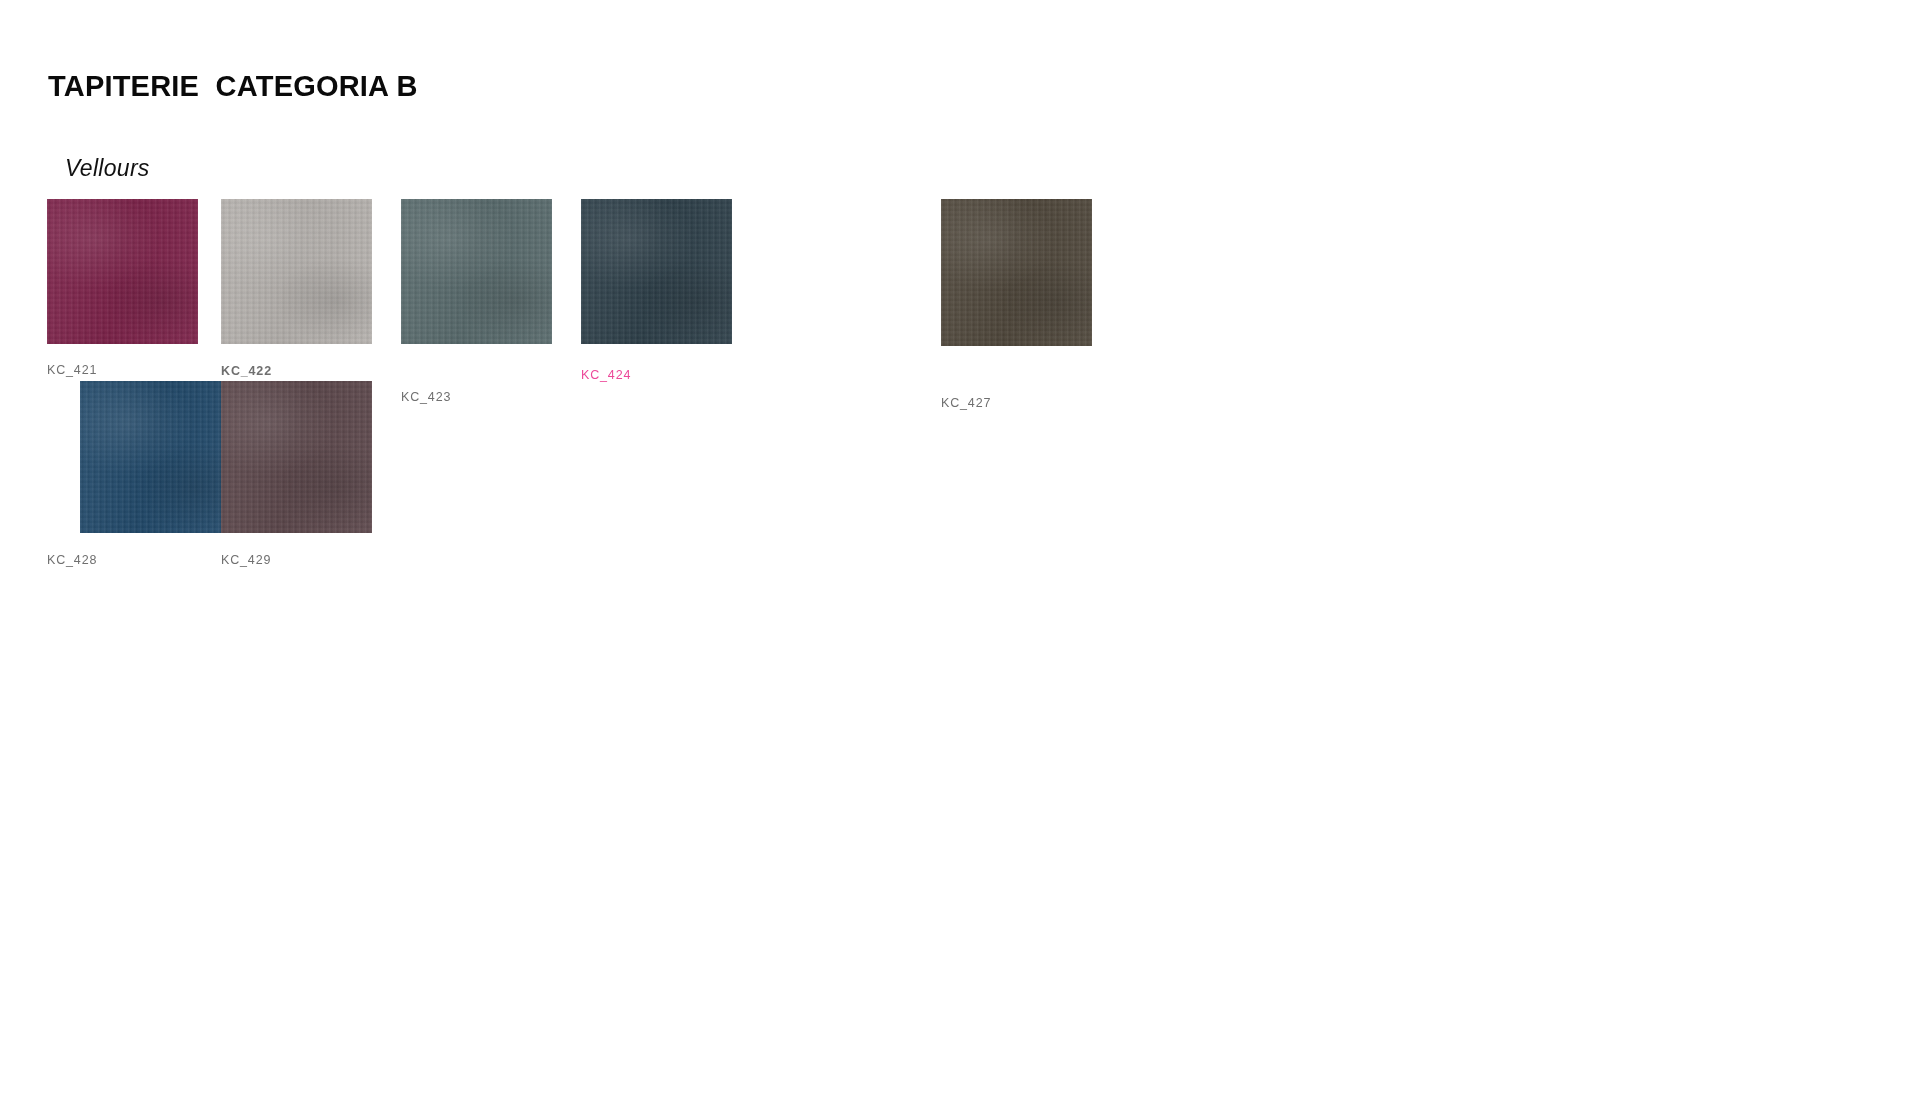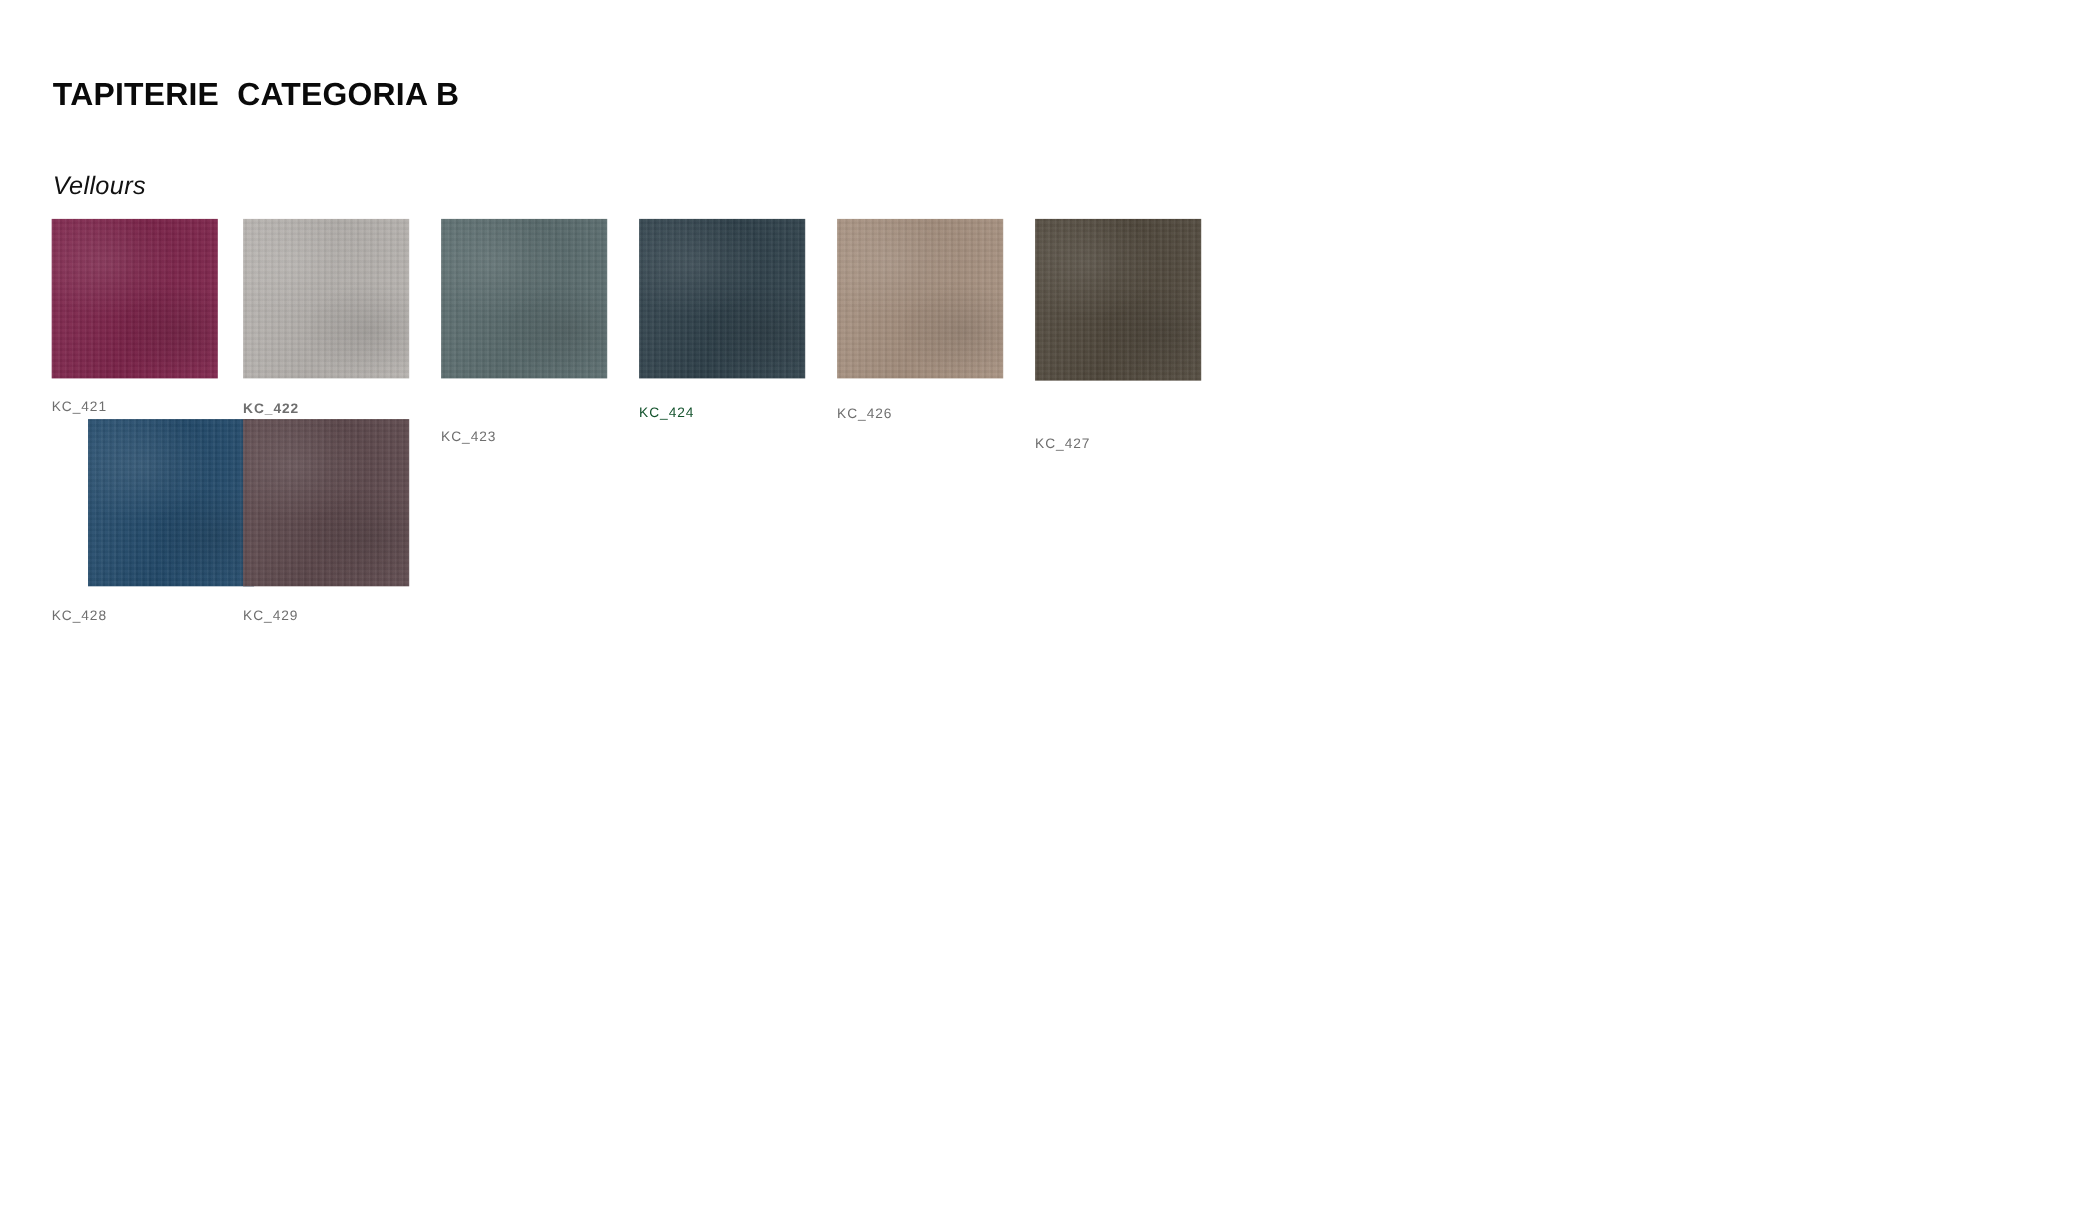--- a/index.html
+++ b/index.html
@@ -31,21 +31,21 @@
     font-size: 29px;
     font-weight: bold;
     letter-spacing: 0.2px;
     color: #0a0a0a;
     white-space: pre;
     line-height: 1;
   }
 
   .section-title {
     position: absolute;
-    left: 48px;
+    left: 65px;
     top: 157px;
     font-size: 23px;
     font-style: italic;
     font-weight: 400;
     letter-spacing: 0.3px;
     color: #111111;
     line-height: 1;
     white-space: pre;
   }
 
@@ -127,25 +127,21 @@
       <div class="swatch-cell" style="left: 221px; top: 199px;">
         <div class="swatch-chip" style="width: 151px; height: 145px; background-color: rgb(181, 177, 173);"></div>
         <div class="swatch-label" style="position: absolute; left: 0px; top: 166px; color: rgb(111, 111, 111); font-weight: bold;">KC_422</div>
       </div>
       <div class="swatch-cell" style="left: 401px; top: 199px;">
         <div class="swatch-chip" style="width: 151px; height: 145px; background-color: rgb(88, 106, 108);"></div>
         <div class="swatch-label" style="position: absolute; left: 0px; top: 168px; color: rgb(111, 111, 111); margin-top: 24px;">KC_423</div>
       </div>
       <div class="swatch-cell" style="left: 581px; top: 199px;">
         <div class="swatch-chip" style="width: 151px; height: 145px; background-color: rgb(45, 63, 73);"></div>
-        <div class="swatch-label" style="position: absolute; left: 0px; top: 170px; color: #14532d;">KC_424</div>
-      </div>
-      <div class="swatch-cell" style="left: 761px; top: 199px;">
-        <div class="swatch-chip" style="width: 151px; height: 145px; background-color: rgb(165, 143, 126);"></div>
-        <div class="swatch-label" style="position: absolute; left: 0px; top: 171px; color: rgb(111, 111, 111);">KC_426</div>
+        <div class="swatch-label" style="position: absolute; left: 0px; top: 170px; color: #ec4899;">KC_424</div>
       </div>
       <div class="swatch-cell" style="left: 941px; top: 199px;">
         <div class="swatch-chip" style="width: 151px; height: 147px; background-color: rgb(79, 71, 59);"></div>
         <div class="swatch-label" style="position: absolute; left: 0px; top: 174px; color: rgb(111, 111, 111); margin-top: 24px;">KC_427</div>
       </div>
       <div class="swatch-cell" style="left: 47px; top: 381px; padding-left: 33px;">
         <div class="swatch-chip" style="width: 151px; height: 152px; background-color: rgb(33, 73, 106);"></div>
         <div class="swatch-label" style="position: absolute; left: 0px; top: 173px; color: rgb(111, 111, 111);">KC_428</div>
       </div>
       <div class="swatch-cell" style="left: 221px; top: 381px; border-radius: 21px;">

